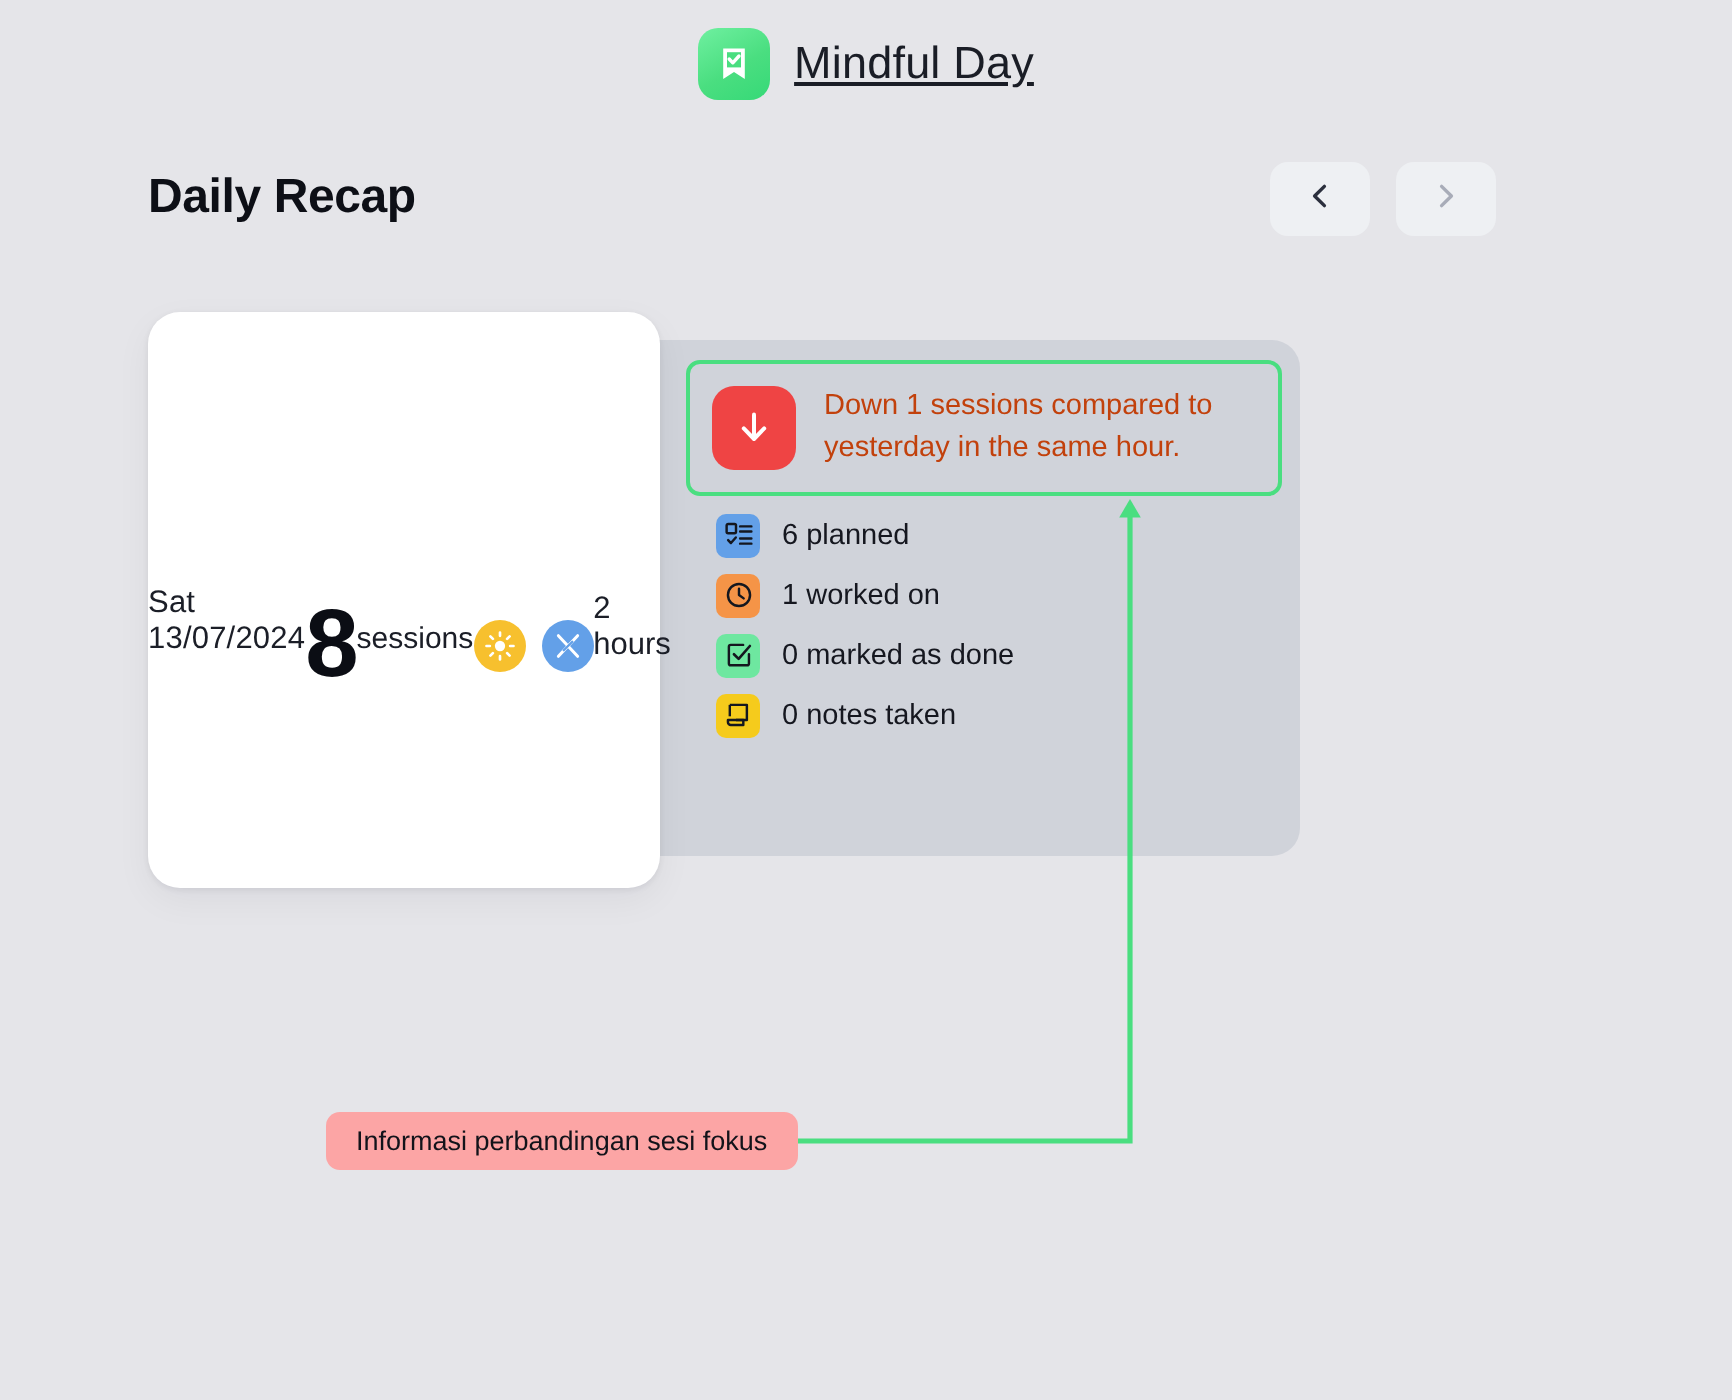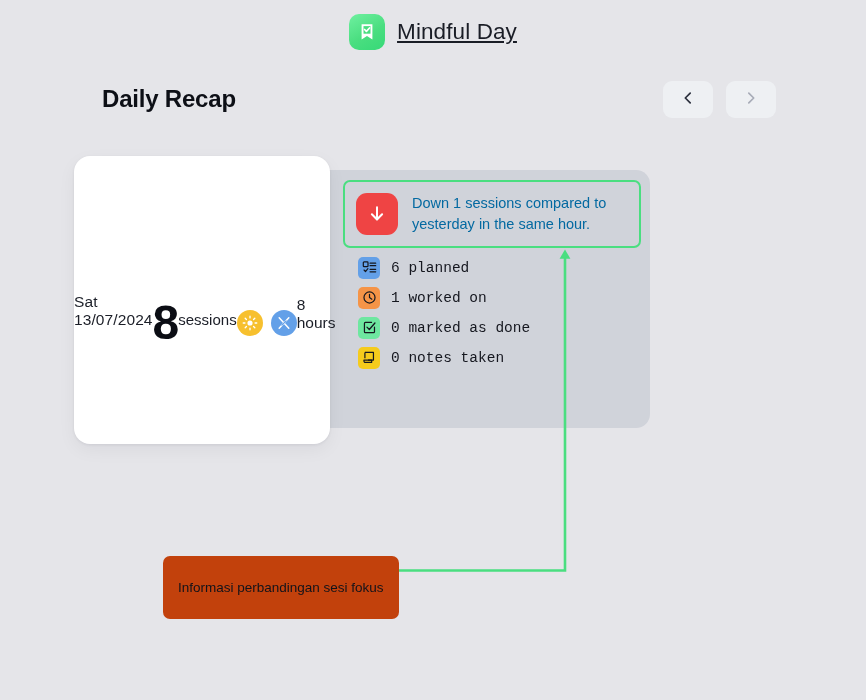--- a/index.html
+++ b/index.html
@@ -50,21 +50,20 @@
   
   .title-row {
     position: absolute;
     left: 74px;
     top: 78px;
     width: 674px;
     height: 42px;
     display: flex;
     align-items: center;
     justify-content: space-between;
-    margin-left: 28px;
   }
   .page-title {
     font-size: 24px;
     font-weight: bold;
     letter-spacing: -0.2px;
     color: #0d0f16;
   }
   .nav-group {
     display: flex;
     gap: 13px;
@@ -116,39 +115,38 @@
     border-radius: 11px;
     background: #ef4444;
     display: flex;
     align-items: center;
     justify-content: center;
     flex: none;
   }
   .compare-text {
     font-size: 14.5px;
     line-height: 1.42;
-    color: #0369a1;
+    color: #c2410c;
     max-width: 216px;
   }
 
   
   .stat-list {
     position: absolute;
     left: 358px;
     top: 257px;
     display: flex;
     flex-direction: column;
     gap: 9px;
   }
   .stat-row {
     display: flex;
     align-items: center;
     gap: 11px;
     height: 21px;
-    font-family: Liberation Mono, monospace;
   }
   .stat-icon {
     width: 22px;
     height: 22px;
     border-radius: 5px;
     display: flex;
     align-items: center;
     justify-content: center;
     flex: none;
   }
@@ -226,23 +224,23 @@
     top: 0;
     width: 866px;
     height: 700px;
     pointer-events: none;
   }
   .annotation-pill {
     position: absolute;
     left: 163px;
     top: 556px;
     height: 29px;
-    padding: 17px 15px;
+    padding: 0 15px;
     border-radius: 7px;
-    background: #c2410c;
+    background: #fca5a5;
     display: flex;
     align-items: center;
     font-size: 13.5px;
     color: #12131a;
     white-space: nowrap;
   }
 </style>
 </head>
 <body>
 
@@ -353,21 +351,21 @@
       <svg width="16" height="16" viewBox="0 0 18 18" aria-hidden="true">
         <g stroke="#ffffff" stroke-width="1.7" stroke-linecap="round">
           <path d="M3.6 3.2l10.8 11.6M14.4 3.2L3.6 14.8"></path>
         </g>
         <g stroke="#63a0e8" stroke-width="1.3" stroke-linecap="round">
           <path d="M6.6 11.4l4.8-4.8"></path>
         </g>
       </svg>
     </span>
   </div>
-  <div class="card-duration">8 hours</div>
+  <div class="card-duration">2 hours</div>
 </div>
 
 <div class="annotation-layer">
   <svg width="866" height="700" viewBox="0 0 866 700">
     <path d="M398 570.5 H565 V256" fill="none" stroke="#4ade80" stroke-width="2.6" stroke-linejoin="miter"></path>
     <path d="M565 249.5 l5.4 9.2 h-10.8 z" fill="#4ade80"></path>
   </svg>
 </div>
 <div class="annotation-pill">Informasi perbandingan sesi fokus</div>
 

